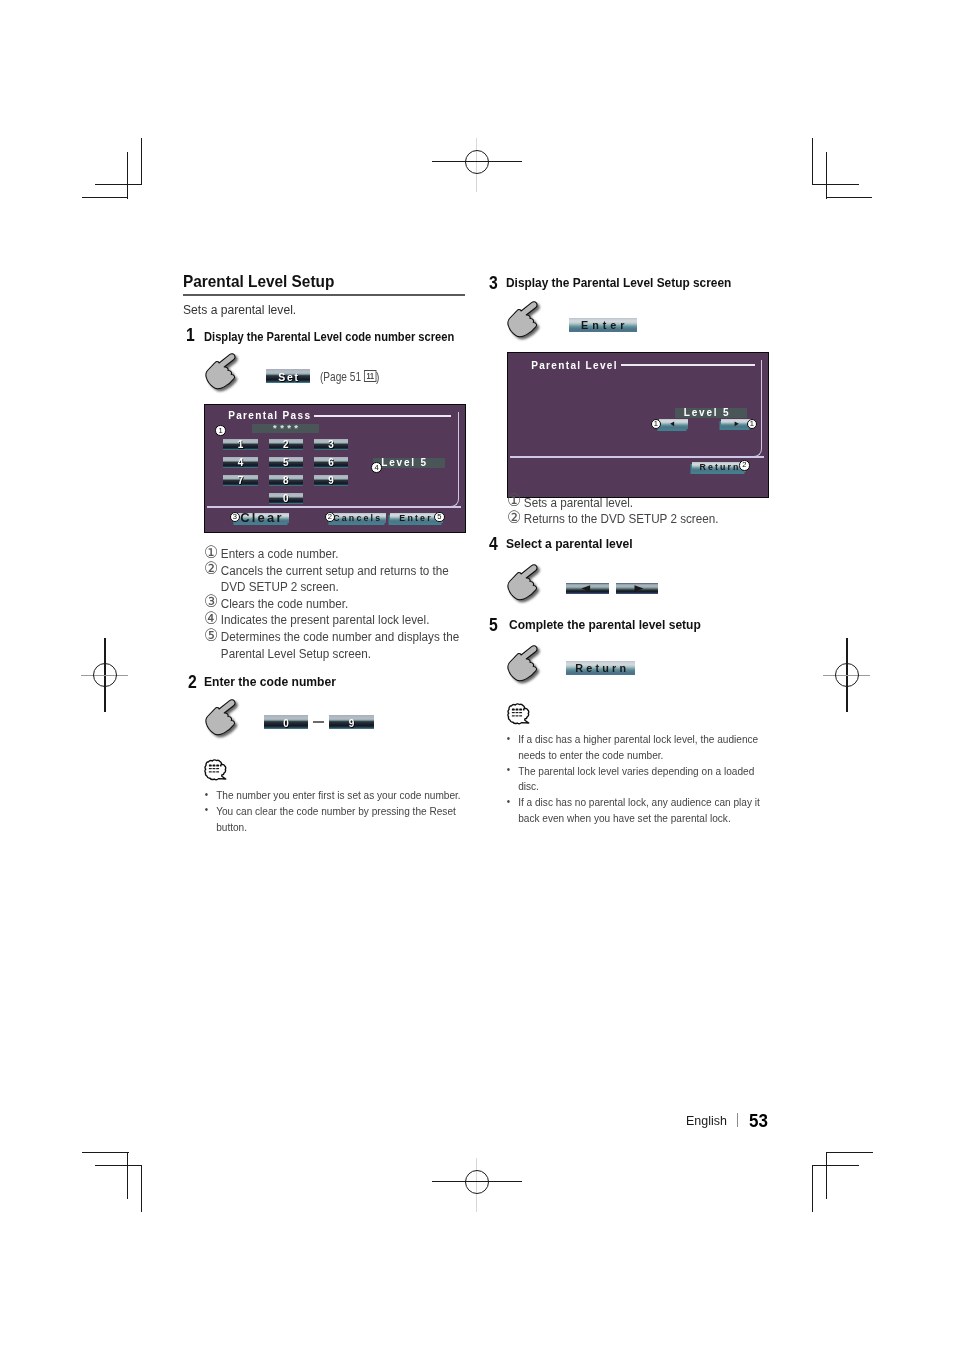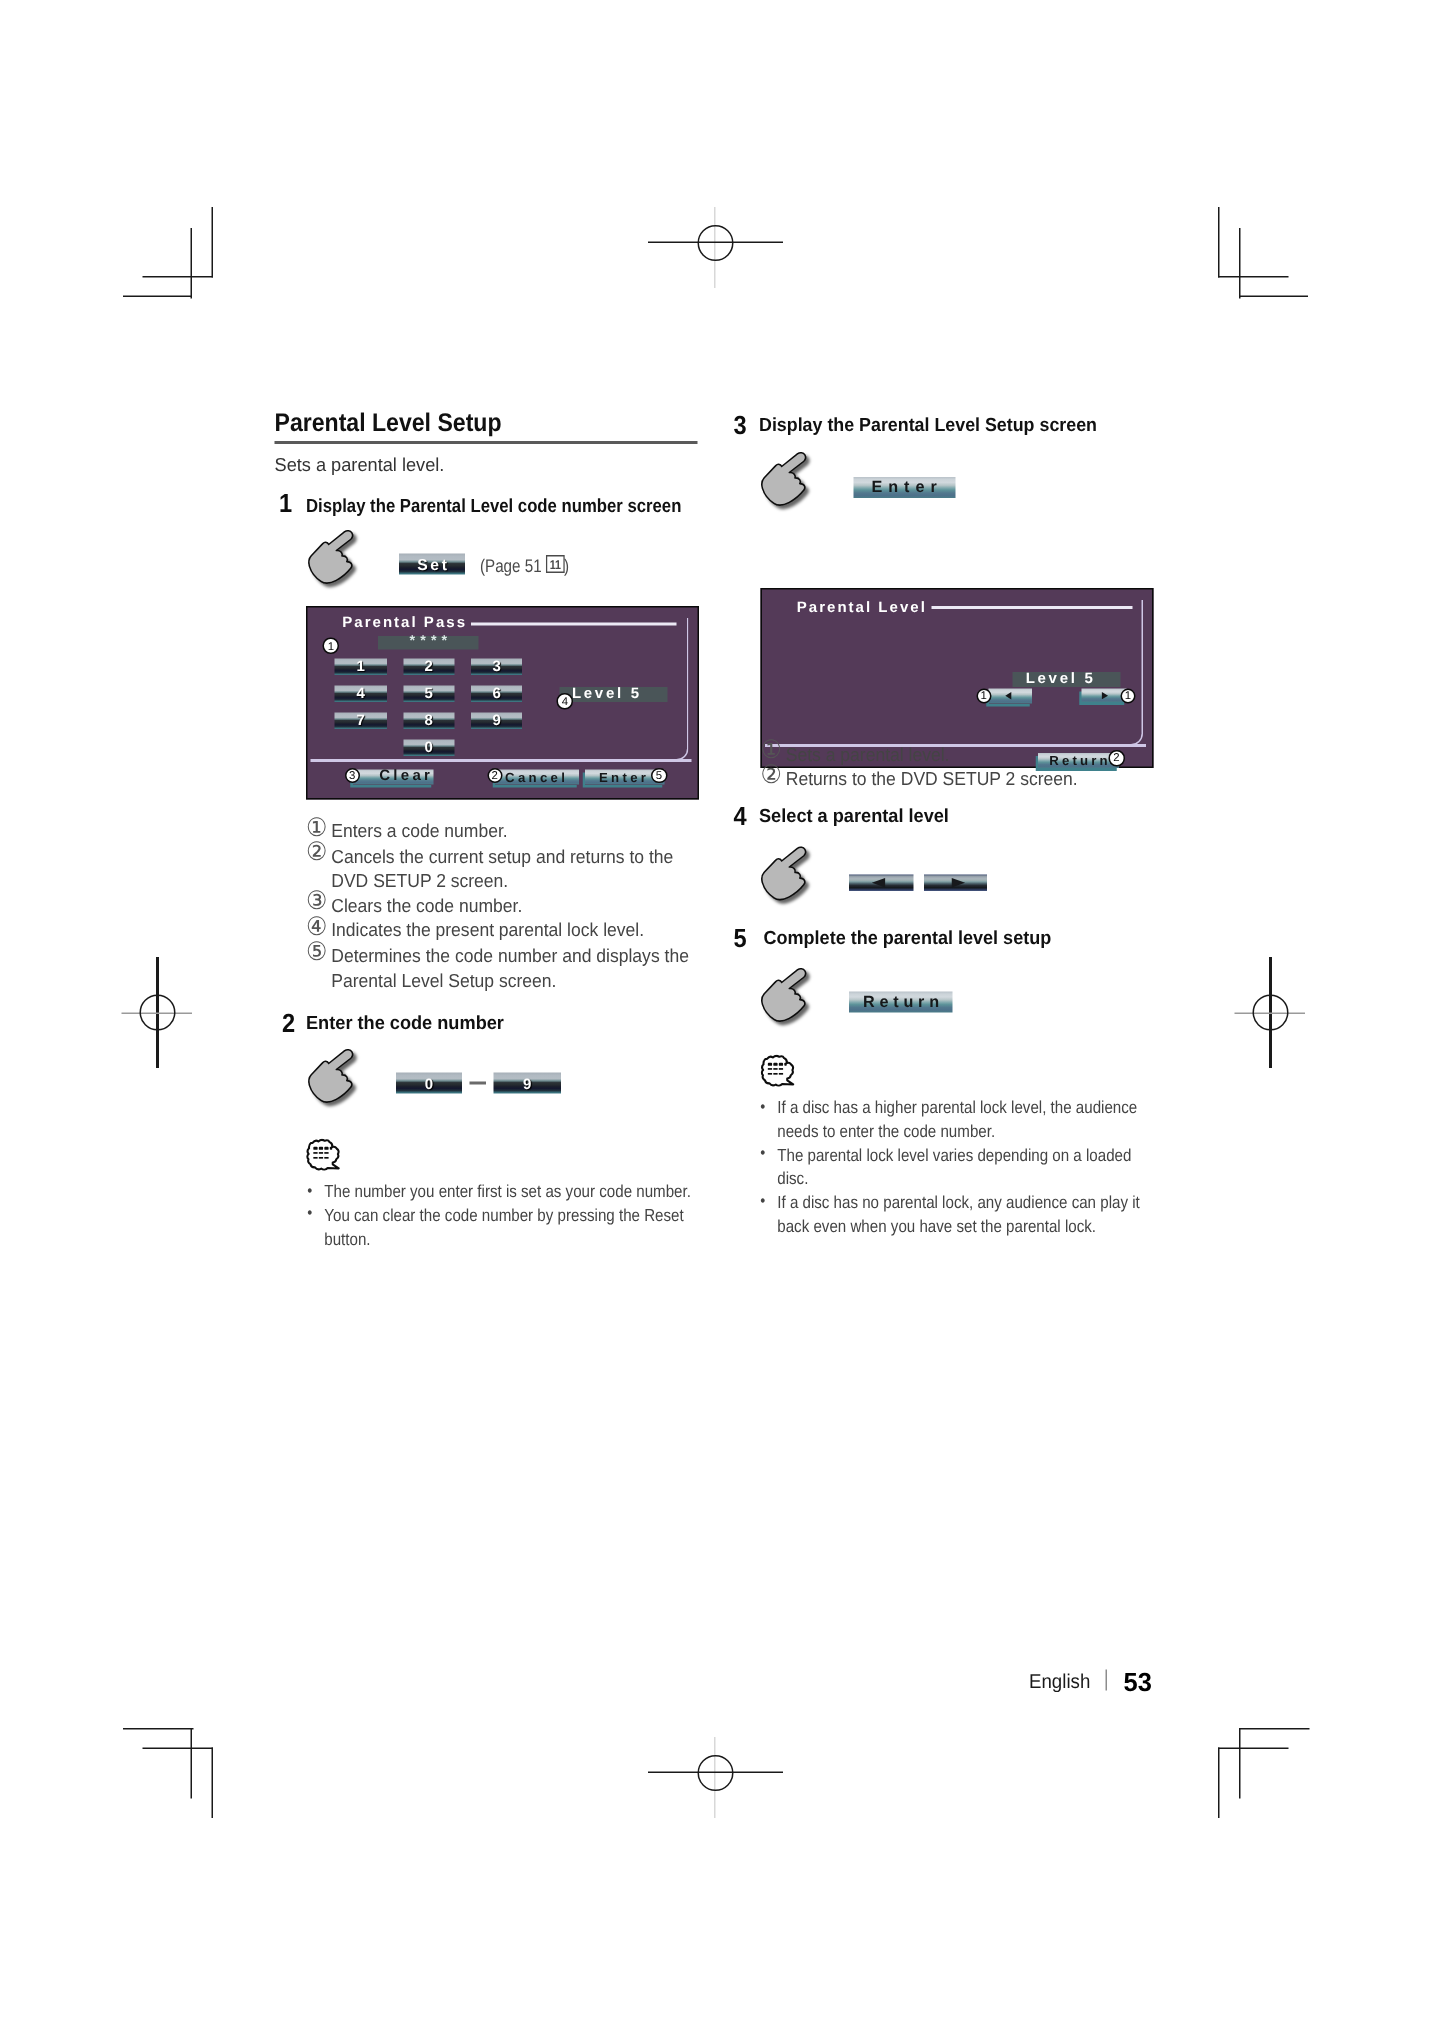--- a/index.html
+++ b/index.html
@@ -238,28 +238,28 @@
         <span>0</span>
       </div>
 
     <div class="lvlbox" style="left:167.8px;top:52.9px;width:64px;height:10.1px;">Level 5</div>
     <div class="circnum" style="left:166.4px;top:57.3px;">
         <span>4</span>
       </div>
 
     <div class="hrule" style="left:1.5px;top:101.4px;width:254px;"></div>
 
-    <div class="btn-light" style="left:30.2px;top:107.5px;width:53.6px;height:10.5px;font-size:10px;letter-spacing:2.2px;justify-content:flex-end;">
+    <div class="btn-light" style="left:30.2px;top:107.5px;width:53.6px;height:10.5px;font-size:13px;letter-spacing:2.2px;">
         <span>Clear</span>
       </div>
     <div class="circnum" style="left:24.5px;top:106.5px;">
         <span>3</span>
       </div>
     <div class="btn-light" style="left:125px;top:107.5px;width:55.5px;height:10.5px;font-size:8.8px;letter-spacing:2.2px;">
-        <span>Cancel</span>
+        <span>Cancels</span>
       </div>
     <div class="circnum" style="left:119.5px;top:106.5px;">
         <span>2</span>
       </div>
     <div class="btn-light" style="left:184.6px;top:107.5px;width:53px;height:10.5px;font-size:8.8px;letter-spacing:2.2px;">
         <span>Enter</span>
       </div>
     <div class="circnum" style="left:229px;top:106.5px;">
         <span>5</span>
       </div>
@@ -304,21 +304,21 @@
 
   <div class="hand" style="left:505.2px;top:301px;width:50px;height:44px;">
     <svg viewBox="0 0 50 44" width="50" height="44">
         <use href="#hand-glyph"></use>
       </svg>
   </div>
   <div class="btn-light noshadow" style="left:569px;top:318px;width:67.5px;height:13.8px;font-size:10.8px;letter-spacing:4px;padding-left:4px;">
     <span>Enter</span>
   </div>
 
-  <div class="lcd" style="left:507px;top:352px;width:262px;height:120px;margin-top:40px;">
+  <div class="lcd" style="left:507px;top:352px;width:262px;height:146px;">
     <div class="ttl" style="left:23.2px;top:7.8px;">Parental Level</div>
     <div class="ttlrule" style="left:113.2px;top:11.2px;width:134px;"></div>
     <div class="vcorner" style="left:130px;top:7.3px;width:124px;height:96.5px;"></div>
 
     <div class="lvlbox" style="left:167.3px;top:54.9px;width:63.3px;height:10.1px;">Level 5</div>
     <div class="btn-light arrowbtn" style="left:151px;top:65.9px;width:28.6px;height:9.8px;">
       <svg viewBox="0 0 28.6 9.8" width="28.6" height="9.8">
           <path d="M15.2 2.4 L15.2 7.3 L11.2 4.85 Z" fill="#15171a"></path>
         </svg>
     </div>

